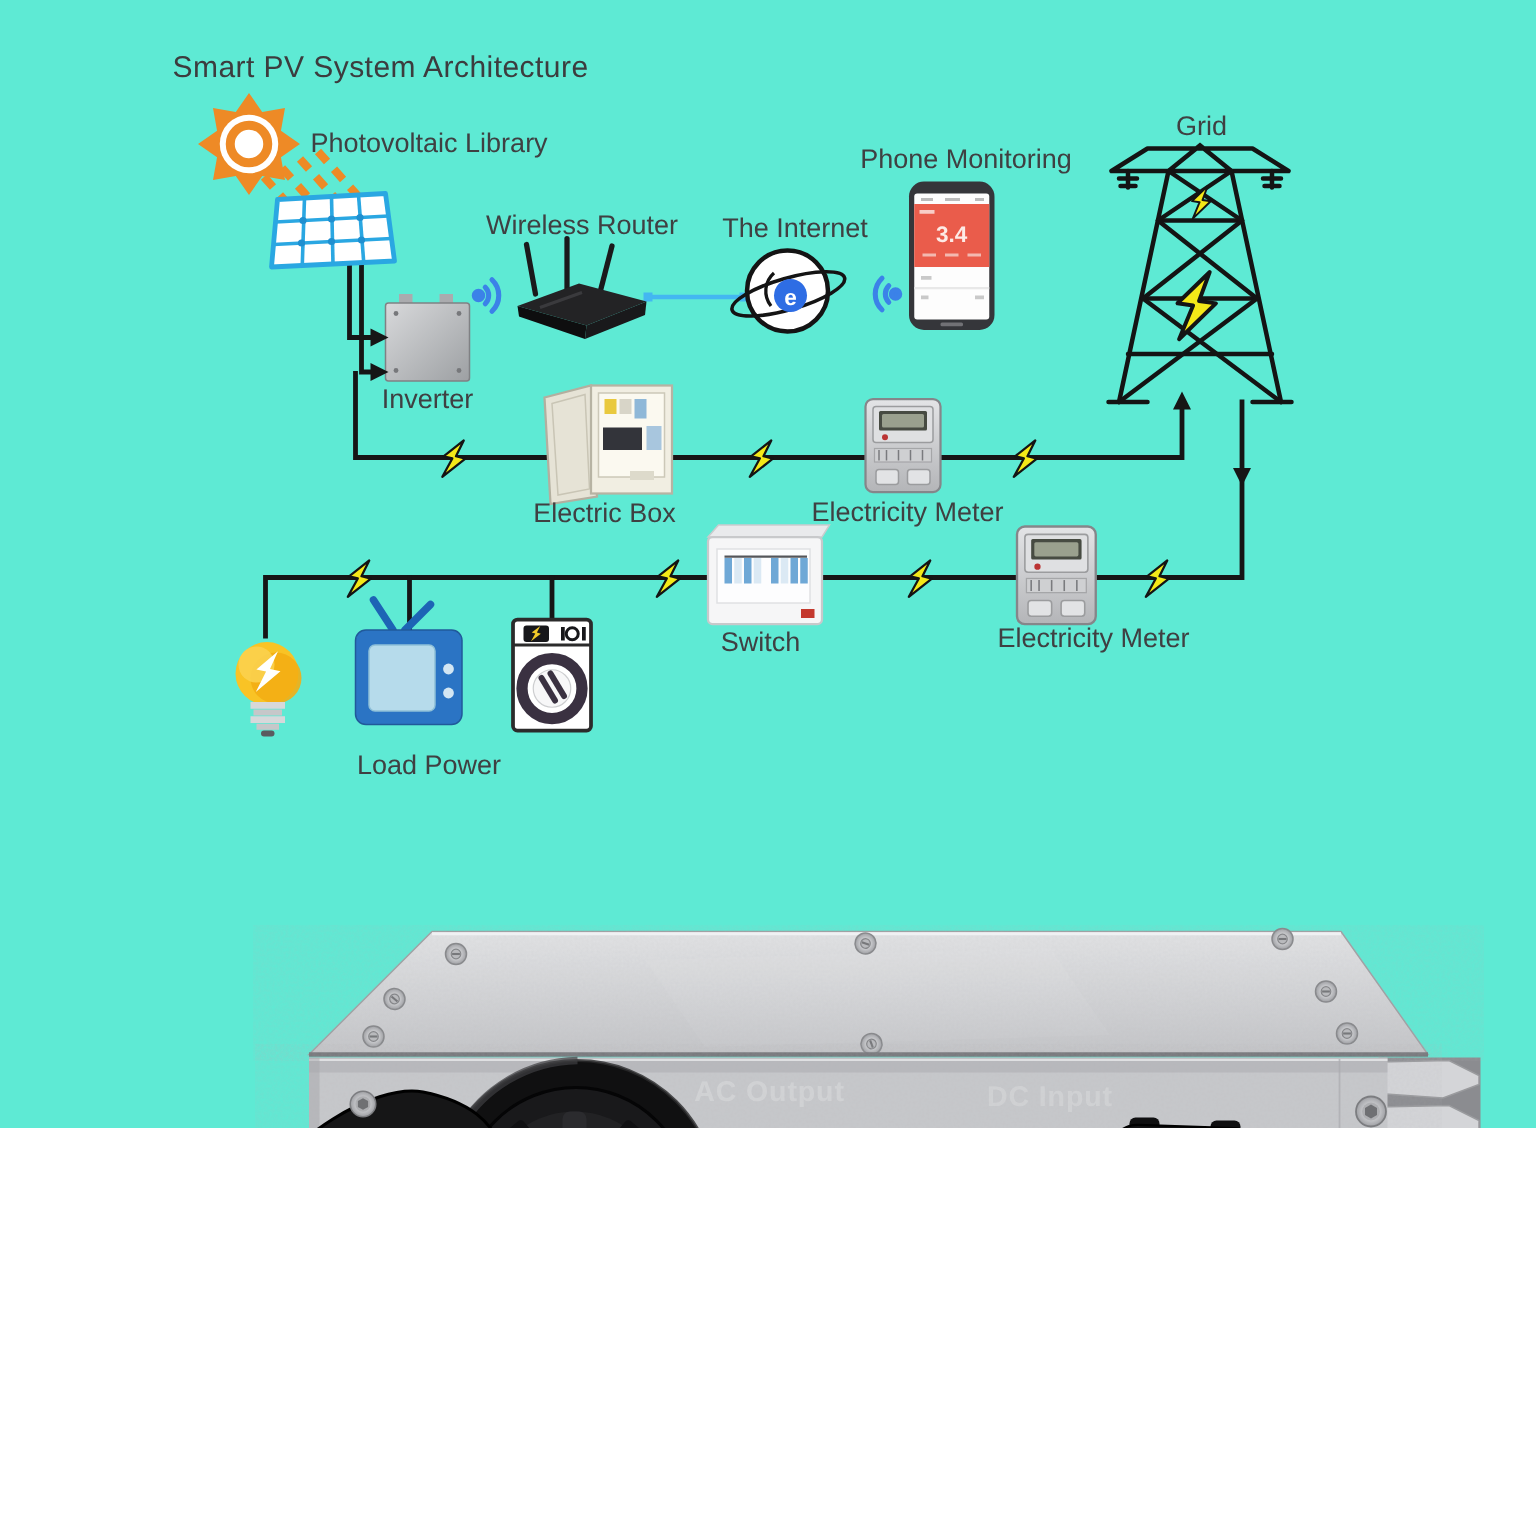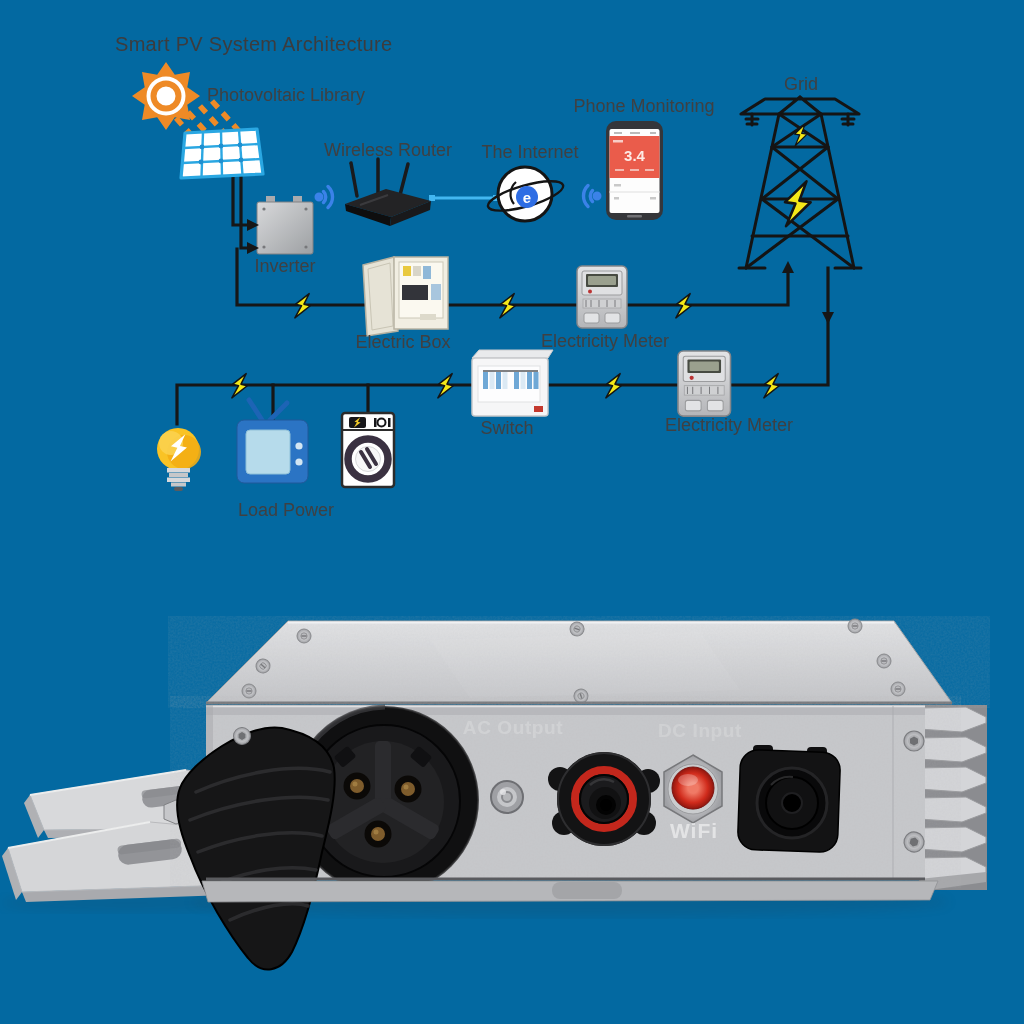--- a/index.html
+++ b/index.html
@@ -1,16 +1,16 @@
 <!DOCTYPE html>
 <html><head>
 <meta charset="utf-8">
 <style>
   html,body{margin:0;padding:0;background:#fff;}
-  .canvas{position:relative;width:1024px;height:1024px;background:#0369a1;overflow:hidden;}
+  .canvas{position:relative;width:1024px;height:752px;background:#5eead4;overflow:hidden;}
   svg{position:absolute;left:0;top:0;}
   .lbl{font-family:"Liberation Sans",sans-serif;font-size:18px;fill:#3f4042;}
   .title{font-family:"Liberation Sans",sans-serif;font-size:20px;fill:#3c3c3e;letter-spacing:.3px;}
   .ln{stroke:#161616;stroke-width:3.2;fill:none;stroke-linecap:square;}
   .twr{stroke:#141414;stroke-width:3;fill:none;stroke-linecap:round;}
   .boltY{fill:#f4e818;stroke:#141414;stroke-width:1.5;stroke-linejoin:round;}
   .arw{fill:#161616;}
   .wifiIco{fill:#3b82e8;stroke:#3b82e8;stroke-width:3.4;stroke-linecap:round;}
   .pvline{stroke:#2aa7e2;stroke-width:2.4;fill:none;}
   .print{font-family:"Liberation Sans",sans-serif;font-weight:bold;font-size:19px;fill:#ffffff;letter-spacing:.6px;}

